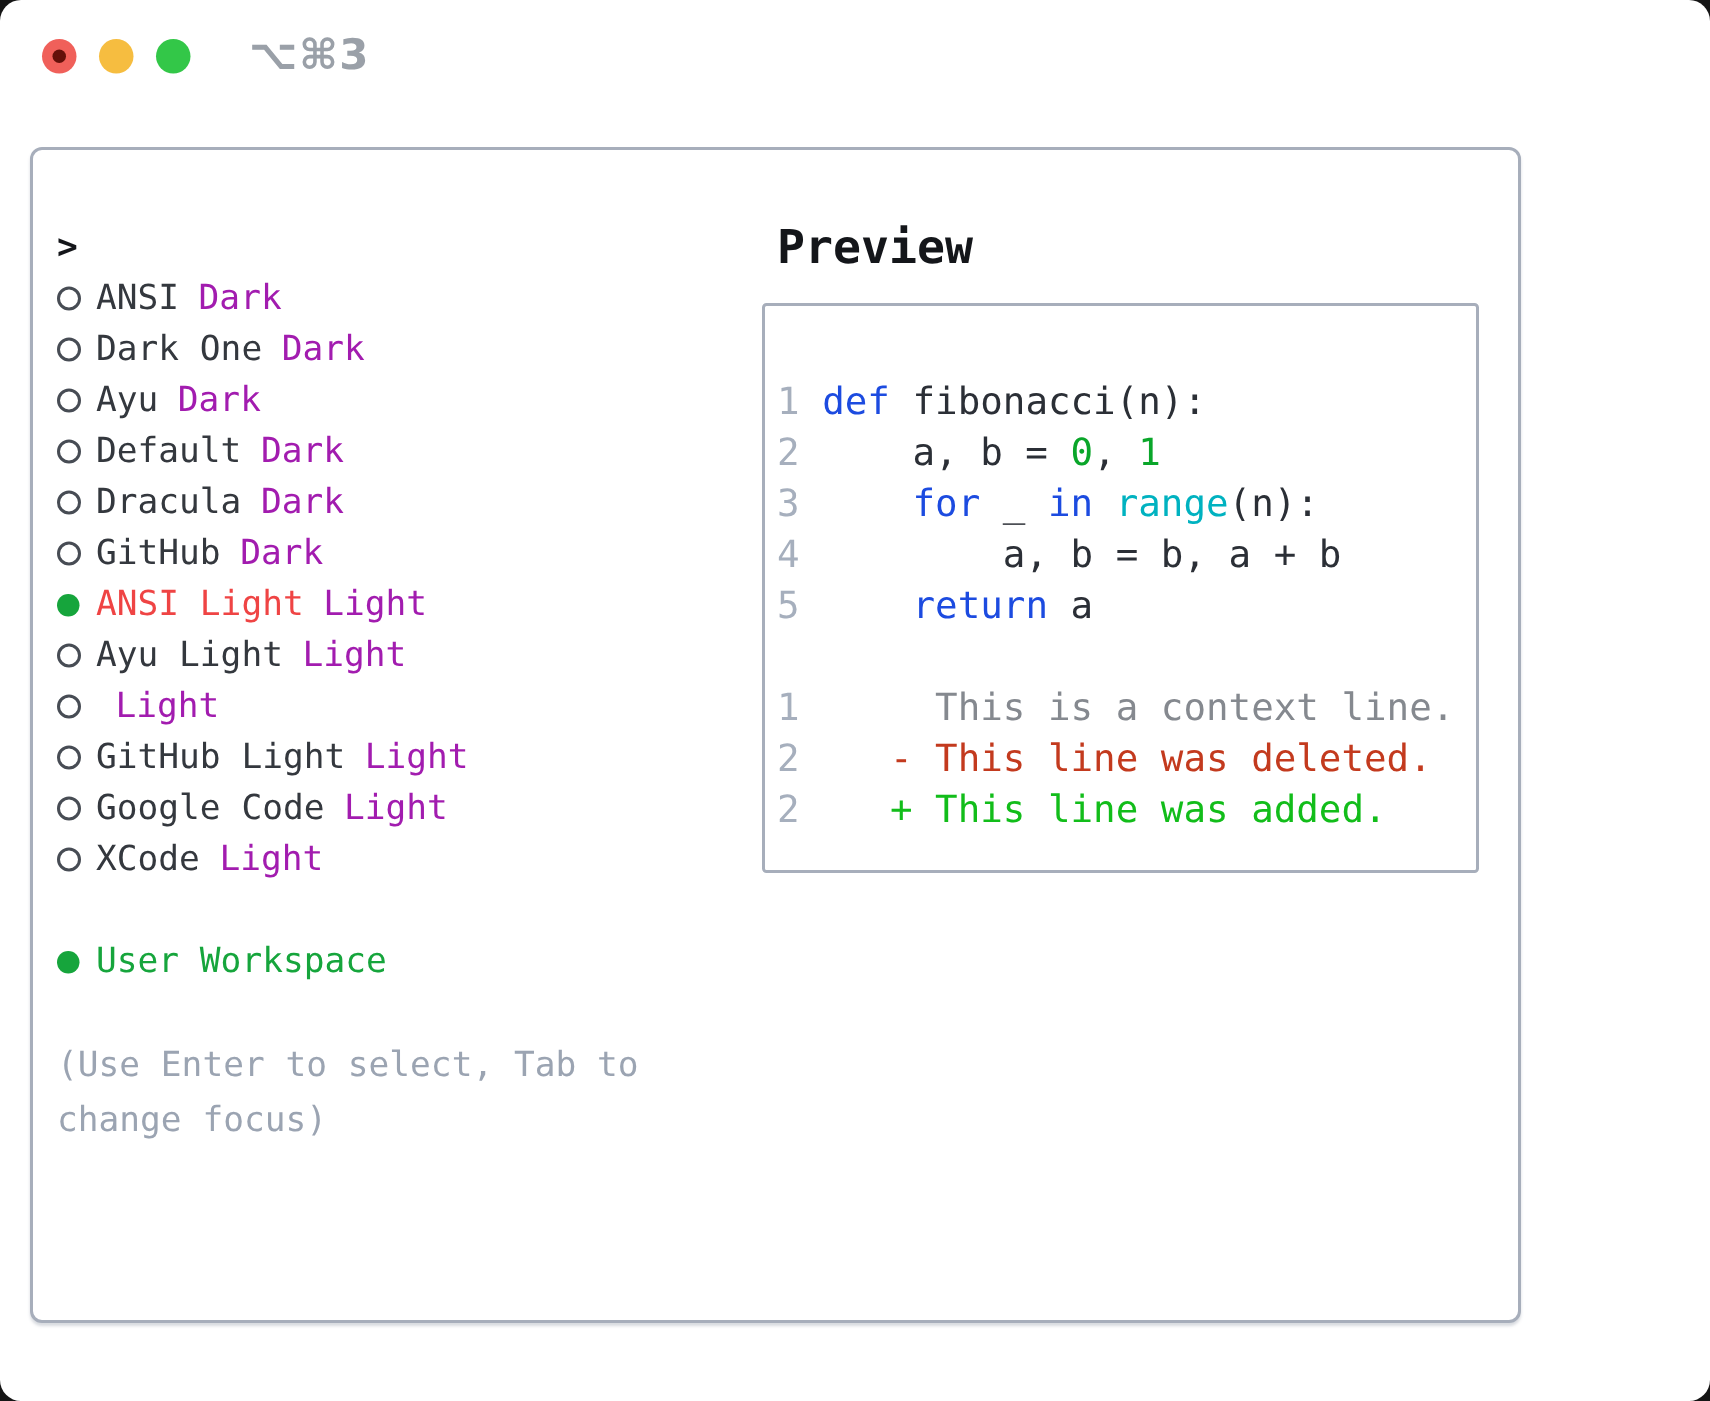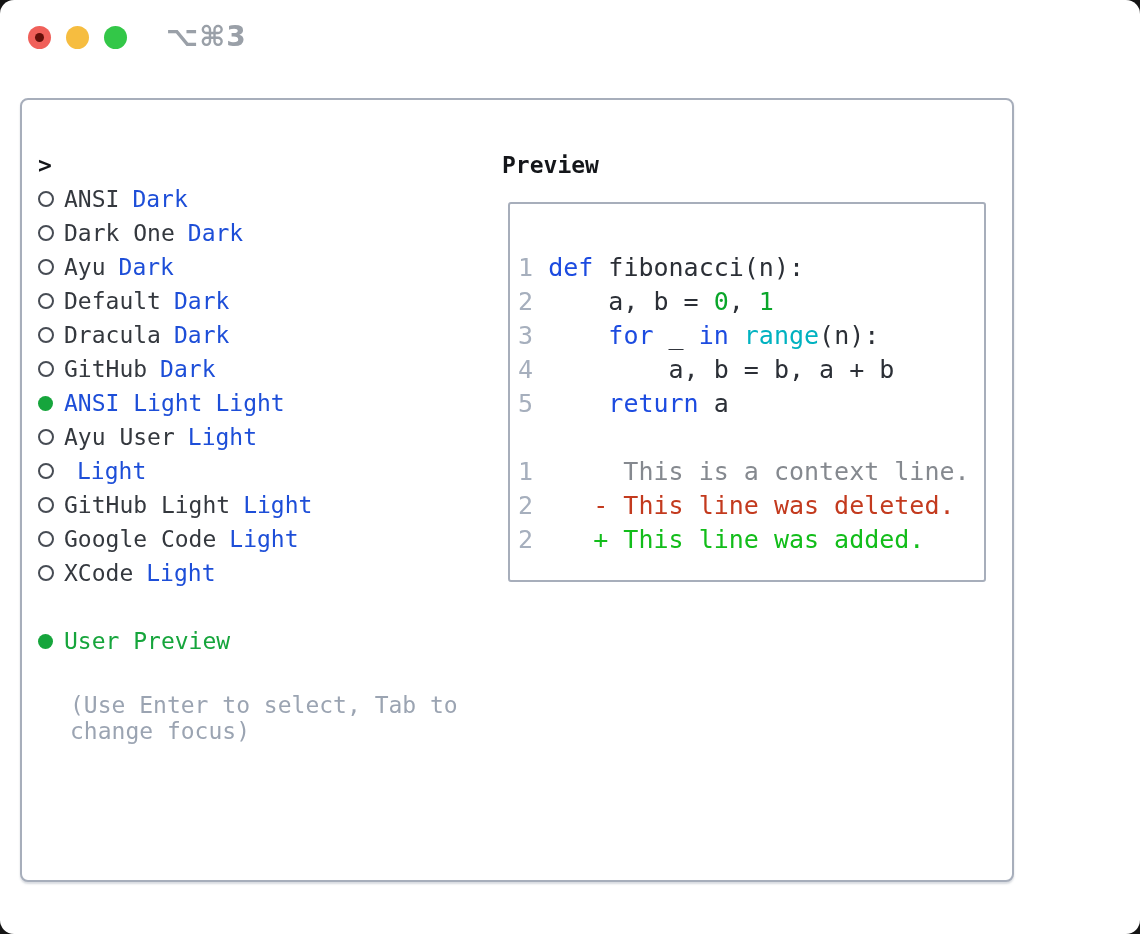--- a/index.html
+++ b/index.html
@@ -17,26 +17,26 @@
   
   .content-box{position:absolute;left:20px;top:98px;width:994px;height:784px;box-sizing:border-box;border:2px solid #a7aebb;border-radius:8px;background:#fff;display:flex;padding:48px 18px 0 16px;box-shadow:0 2px 2px rgba(100,110,130,.25);}
   .left-col{width:452px;flex:none;font-size:23px;color:#34383e;}
   .right-col{flex:1;}
   .row{display:flex;align-items:center;height:34px;white-space:pre;}
   .bullet-col{width:26px;flex:none;display:flex;align-items:center;}
   .prompt{font-weight:bold;color:#14161a;}
   .hdr{font-weight:bold;color:#14161a;}
   .circle-open{width:12px;height:12px;border:2px solid #474c54;border-radius:50%;}
   .circle-filled{width:15px;height:15px;border-radius:50%;}
-  .muted{color:#1d4ed8;margin-left:13px;}
+  .muted{color:#a21caf;margin-left:13px;}
   .spacer{height:34px;}
   .apply-hdr{padding-left:26px;}
-  .help{margin-top:34px;width:432px;line-height:26px;color:#9ba4b2;white-space:normal;margin-left:32px;}
+  .help{margin-top:34px;width:432px;line-height:37px;color:#9ba4b2;white-space:normal;}
   
-  .preview-title{margin-left:12px;height:34px;line-height:34px;font-size:23px;}
+  .preview-title{margin-left:28px;height:34px;line-height:34px;font-size:31px;}
   .preview-box{margin-left:18px;margin-top:20px;width:478px;height:380px;box-sizing:border-box;border:2px solid #a7aebb;border-radius:3px;background:#fff;overflow:hidden;}
   .code-pre{margin:0;padding:47px 0 0 8px;font-size:25px;line-height:34px;white-space:pre;font-family:"DejaVu Sans Mono","Liberation Mono",monospace;}
   .code-line{min-height:34px;}
 </style>
 </head>
 <body>
 
 <div class="window">
 
   <div class="titlebar">
@@ -55,32 +55,32 @@
         <span class="bullet-col prompt">&gt;</span>
       </div>
 
       <div id="theme-list">
           <div class="row"><span class="bullet-col"><span class="circle-open"></span></span><span>ANSI</span><span class="muted">Dark</span></div>
           <div class="row"><span class="bullet-col"><span class="circle-open"></span></span><span>Dark One</span><span class="muted">Dark</span></div>
           <div class="row"><span class="bullet-col"><span class="circle-open"></span></span><span>Ayu</span><span class="muted">Dark</span></div>
           <div class="row"><span class="bullet-col"><span class="circle-open"></span></span><span>Default</span><span class="muted">Dark</span></div>
           <div class="row"><span class="bullet-col"><span class="circle-open"></span></span><span>Dracula</span><span class="muted">Dark</span></div>
           <div class="row"><span class="bullet-col"><span class="circle-open"></span></span><span>GitHub</span><span class="muted">Dark</span></div>
-          <div class="row"><span class="bullet-col"><span class="circle-filled" style="background: rgb(22, 165, 60);"></span></span><span style="color: #1d4ed8; text-align: center;">ANSI Light</span><span class="muted">Light</span></div>
-          <div class="row"><span class="bullet-col"><span class="circle-open"></span></span><span>Ayu User</span><span class="muted">Light</span></div>
+          <div class="row"><span class="bullet-col"><span class="circle-filled" style="background: rgb(22, 165, 60);"></span></span><span style="color: #ef4444; text-align: center;">ANSI Light</span><span class="muted">Light</span></div>
+          <div class="row"><span class="bullet-col"><span class="circle-open"></span></span><span>Ayu Light</span><span class="muted">Light</span></div>
           <div class="row"><span class="bullet-col"><span class="circle-open"></span></span><span class="muted">Light</span></div>
           <div class="row"><span class="bullet-col"><span class="circle-open"></span></span><span>GitHub Light</span><span class="muted">Light</span></div>
           <div class="row"><span class="bullet-col"><span class="circle-open"></span></span><span>Google Code</span><span class="muted">Light</span></div>
           <div class="row"><span class="bullet-col"><span class="circle-open"></span></span><span>XCode</span><span class="muted">Light</span></div>
         </div>
 
       <div class="spacer"></div>
 
       <div id="apply-list">
-          <div class="row"><span class="bullet-col"><span class="circle-filled" style="background: rgb(22, 165, 60);"></span></span><span style="color: rgb(22, 165, 60);">User Preview</span></div>
+          <div class="row"><span class="bullet-col"><span class="circle-filled" style="background: rgb(22, 165, 60);"></span></span><span style="color: rgb(22, 165, 60);">User Workspace</span></div>
         </div>
 
       <div class="help">(Use Enter to select, Tab to change focus)</div>
     </div>
 
     <div class="right-col">
       <div class="preview-title hdr">Preview</div>
       <div class="preview-box">
         <pre class="code-pre" id="code-pre"><div class="code-line"><span style="color: rgb(166, 175, 189);">1</span><span style="color: rgb(43, 47, 54);"> </span><span style="color: rgb(28, 75, 224);">def</span><span style="color: rgb(43, 47, 54);"> fibonacci(n):</span></div><div class="code-line"><span style="color: rgb(166, 175, 189);">2</span><span style="color: rgb(43, 47, 54);">     a, b = </span><span style="color: rgb(10, 166, 42);">0</span><span style="color: rgb(43, 47, 54);">, </span><span style="color: rgb(10, 166, 42);">1</span></div><div class="code-line"><span style="color: rgb(166, 175, 189);">3</span><span style="color: rgb(43, 47, 54);">     </span><span style="color: rgb(28, 75, 224);">for</span><span style="color: rgb(43, 47, 54);"> _ </span><span style="color: rgb(28, 75, 224);">in</span><span style="color: rgb(43, 47, 54);"> </span><span style="color: rgb(0, 178, 192);">range</span><span style="color: rgb(43, 47, 54);">(n):</span></div><div class="code-line"><span style="color: rgb(166, 175, 189);">4</span><span style="color: rgb(43, 47, 54);">         a, b = b, a + b</span></div><div class="code-line"><span style="color: rgb(166, 175, 189);">5</span><span style="color: rgb(43, 47, 54);">     </span><span style="color: rgb(28, 75, 224);">return</span><span style="color: rgb(43, 47, 54);"> a</span></div><div class="code-line"><span style="color: rgb(166, 175, 189);"></span></div><div class="code-line"><span style="color: rgb(166, 175, 189);">1</span><span style="color: rgb(133, 137, 143);">      This is a context line.</span></div><div class="code-line"><span style="color: rgb(166, 175, 189);">2</span><span style="color: rgb(195, 58, 30);">    - This line was deleted.</span></div><div class="code-line"><span style="color: rgb(166, 175, 189);">2</span><span style="color: rgb(18, 189, 26);">    + This line was added.</span></div></pre>
       </div>

